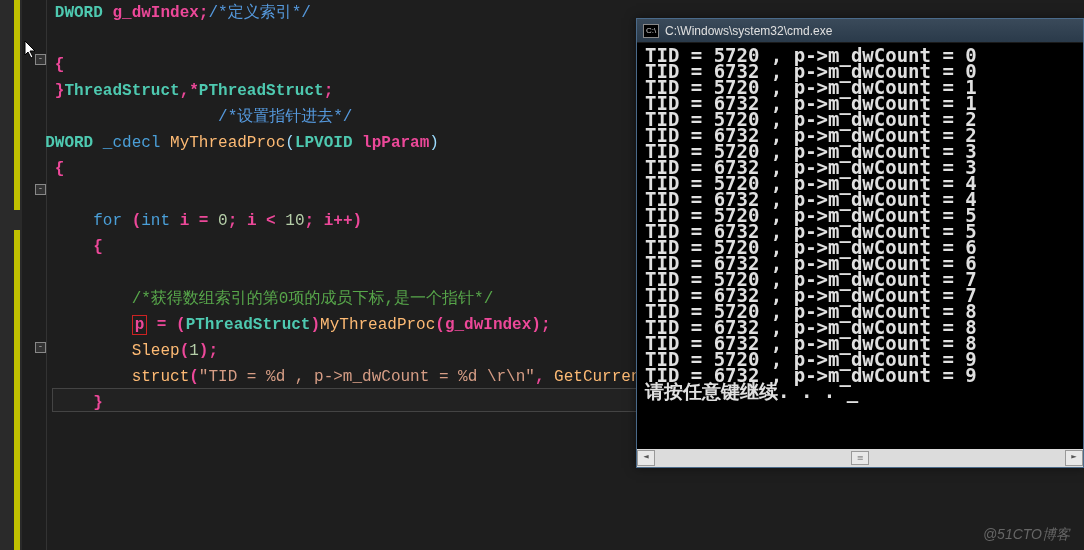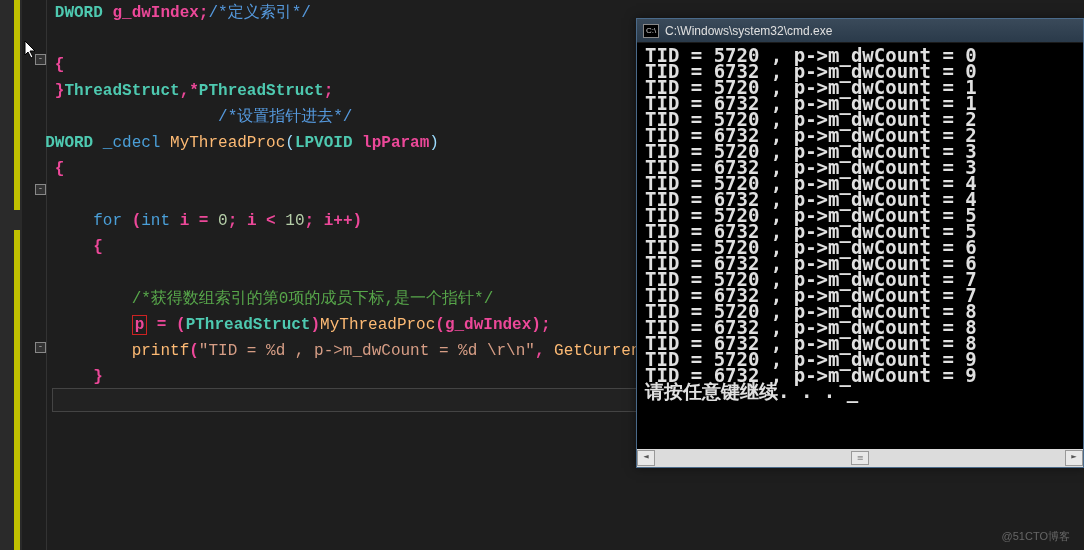--- a/index.html
+++ b/index.html
@@ -158,22 +158,23 @@
     margin: 0 auto;
     font-size: 10px;
     text-align: center;
     color: #888;
   }
   .watermark {
     position: absolute;
     right: 14px;
     bottom: 6px;
     color: #666;
-    font-size: 11px;
+    font-size: 14px;
     font-family: sans-serif;
+    font-style: italic;
   }
   .cursor-arrow {
     position: absolute;
     left: 24px;
     top: 40px;
     width: 14px;
     height: 20px;
     pointer-events: none;
   }
 </style>
@@ -199,21 +200,22 @@
     <div class="line">   <span class="ident">}</span><span class="type">ThreadStruct</span><span class="ident">,*</span><span class="type">PThreadStruct</span><span class="ident">;</span></div>
     <div class="line">                    <span class="commentblue">/*设置指针进去*/</span></div>
     <div class="line">  <span class="type">DWORD</span><span class="kw"> _cdecl</span><span class="white"> MyThreadProc</span><span class="paren">(</span><span class="type">LPVOID</span><span class="ident"> lpParam</span><span class="paren">)</span></div>
     <div class="line">   <span class="ident">{</span></div>
     <div class="line"></div>
     <div class="line">       <span class="kw">for</span><span class="ident"> (</span><span class="kw">int</span><span class="ident"> i = </span><span class="num">0</span><span class="ident">; i &lt; </span><span class="num">10</span><span class="ident">; i++)</span></div>
     <div class="line">       <span class="ident">{</span></div>
     <div class="line"></div>
     <div class="line">           <span class="comment">/*获得数组索引的第0项的成员下标,是一个指针*/</span></div>
     <div class="line">           <span class="redbox"><span class="ident">p</span></span><span class="ident"> = (</span><span class="type">PThreadStruct</span><span class="ident">)</span><span class="white">MyThreadProc</span><span class="ident">(g_dwIndex);</span></div>
-    <div class="line">           <span class="white">printf</span><span class="ident">(</span><span class="str">"TID = %d , p-&gt;m_dwCount = %d \r\n"</span><span class="ident">, </span><span class="white">GetCurrentThreadId</span><span class="ident">(),</span><span class="redbox"><span class="ident">p-&gt;m_dwCount++</span></span><span class="ident">);</span></div>
+    <div class="line">           <span class="white">Sleep</span><span class="ident">(</span><span class="num">1</span><span class="ident">);</span></div>
+    <div class="line">           <span class="white">struct</span><span class="ident">(</span><span class="str">"TID = %d , p-&gt;m_dwCount = %d \r\n"</span><span class="ident">, </span><span class="white">GetCurrentThreadId</span><span class="ident">(),</span><span class="redbox"><span class="ident">p-&gt;m_dwCount++</span></span><span class="ident">);</span></div>
     <div class="line">       <span class="ident">}</span></div>
     <div class="line" style="opacity:0.6">       </div>
   </div>
 </div>
 
 <svg class="cursor-arrow" viewBox="0 0 14 20">
     <path d="M1 1 L1 15 L4 12 L7 18 L9 17 L6 11 L11 11 Z" fill="#fff" stroke="#000"></path>
   </svg>
 
 <div class="cmd-window">

